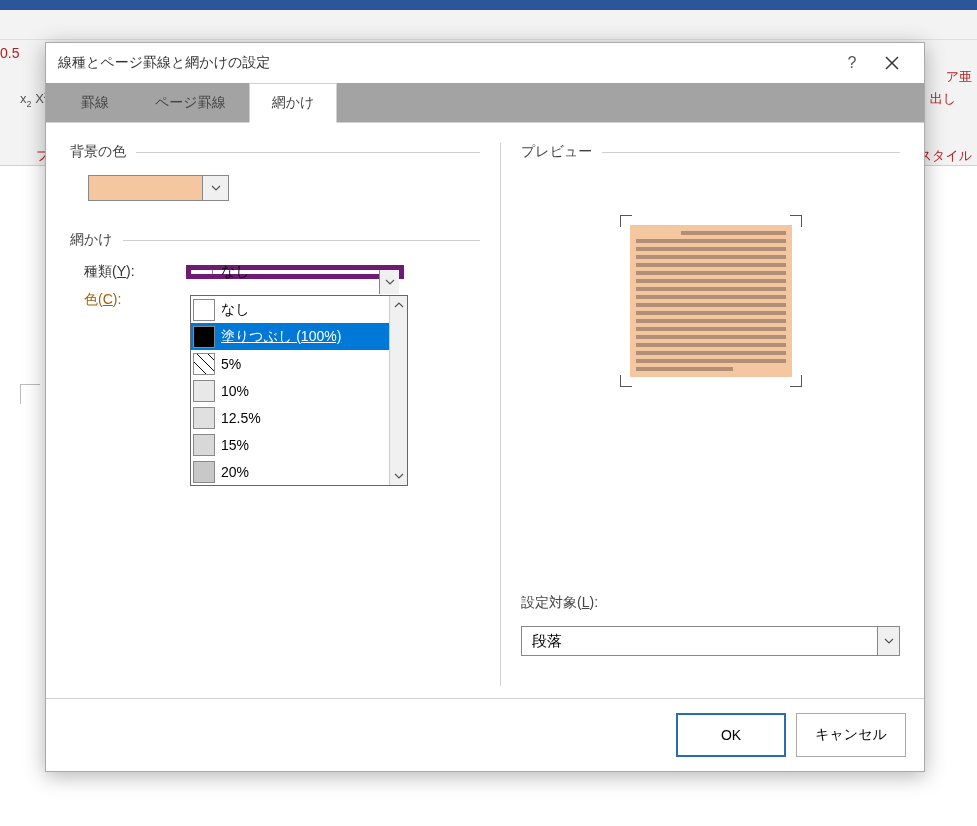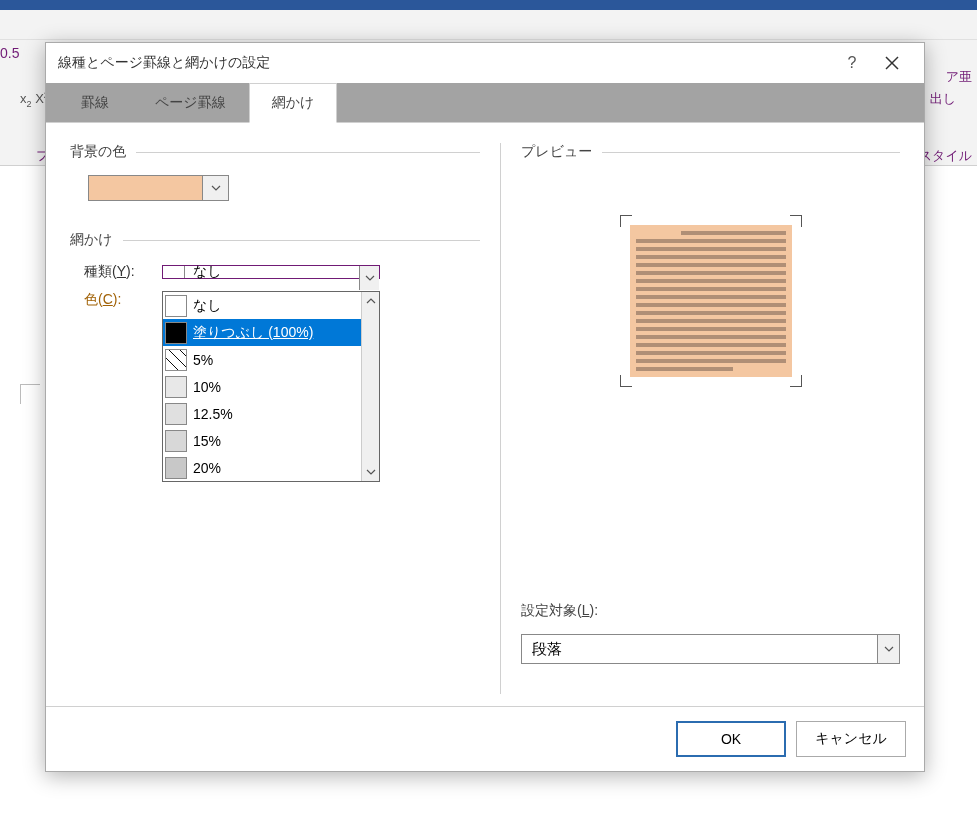--- a/index.html
+++ b/index.html
@@ -2,21 +2,21 @@
 <html><head>
   <meta charset="utf-8">
   <style>
     * { box-sizing: border-box; margin: 0; padding: 0; font-family: "Yu Gothic UI", "Meiryo", sans-serif; }
     body { width: 977px; height: 826px; background: #f0f0f0; position: relative; overflow: hidden; }
     
     .ribbon-bg { position: absolute; top: 0; left: 0; width: 100%; height: 10px; background: #2b579a; }
     .ribbon-light { position: absolute; top: 10px; left: 0; width: 100%; height: 30px; background: #f3f3f3; border-bottom: 1px solid #e0e0e0; }
     .ribbon-fragment { position: absolute; top: 40px; left: 0; width: 100%; height: 140px; background: #f3f3f3; }
     
-    .bg-label { position: absolute; font-size: 13px; color: #701a75; }
+    .bg-label { position: absolute; font-size: 13px; color: #b91c1c; }
     .bg-label.l1 { top: 147px; left: 36px; }
     .bg-label.l2 { top: 68px; right: 5px; }
     .bg-label.l3 { top: 90px; right: 21px; }
     .bg-label.l4 { top: 147px; right: 5px; }
     .bg-label.l5 { top: 45px; left: 0; font-size: 14px; }
     .bg-x2 { position: absolute; top: 90px; left: 20px; font-size: 13px; color: #555; }
     .bg-x2 sup { font-size: 9px; }
     .bg-x2 sub { font-size: 9px; }
     
     .bg-divider { position: absolute; top: 165px; left: 0; width: 100%; height: 1px; background: #d0d0d0; }
@@ -104,23 +104,24 @@
     .dropdown-btn svg { width: 10px; height: 6px; }
     
     .field-row { display: flex; align-items: center; margin-left: 14px; margin-bottom: 10px; }
     .field-label { width: 78px; font-size: 14px; color: #333; }
     .field-label .accel { text-decoration: underline; }
     .field-label.disabled { color: #a16207; }
     
     .combo {
       display: flex;
       width: 218px;
-      border: 1px solid #701a75;
+      border: 5px solid #701a75;
       height: 14px;
       position: relative;
+      margin-left: 24px;
     }
     .combo-swatch {
       width: 22px;
       border-right: 1px solid #888;
       background: #fff;
     }
     .combo-text {
       flex: 1;
       padding: 0 8px;
       font-size: 14px;
@@ -199,21 +200,21 @@
     
     .dialog-footer {
       border-top: 1px solid #d0d0d0;
       padding: 14px 18px;
       display: flex;
       justify-content: flex-end;
       gap: 10px;
     }
     .btn {
       min-width: 110px;
-      height: 36px;
+      height: 44px;
       border: 1px solid #aaa;
       background: #fff;
       font-size: 14px;
       cursor: pointer;
       display: flex;
       align-items: center;
       justify-content: center;
     }
     .btn.primary { border: 2px solid #2b6cb0; }
   </style>

